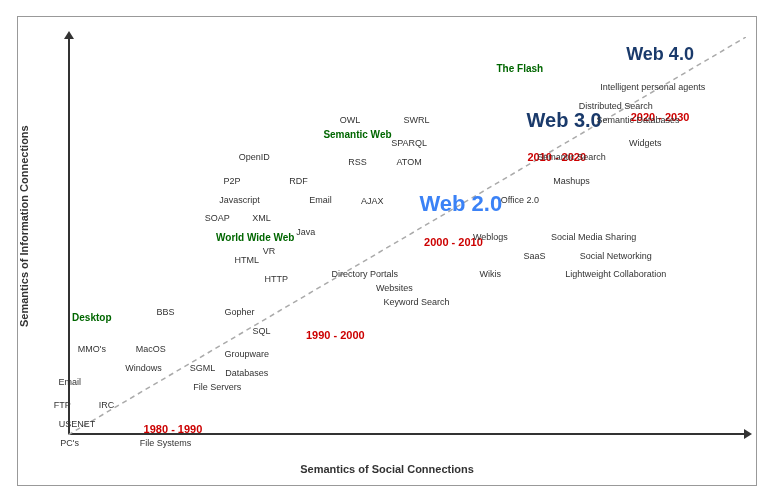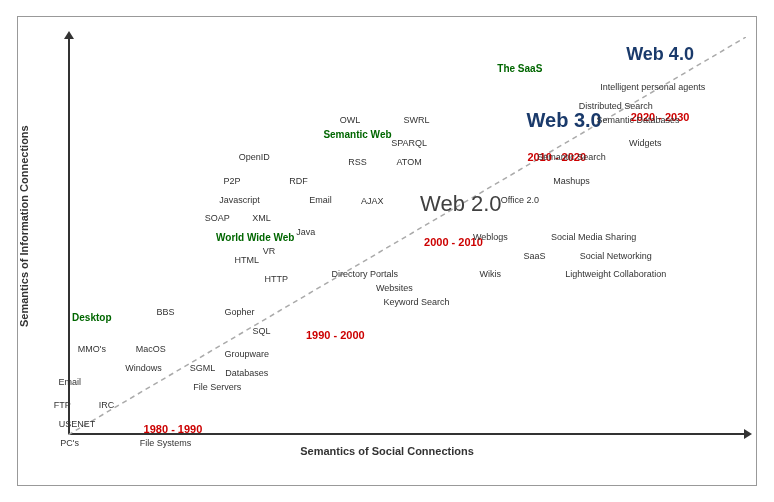--- a/index.html
+++ b/index.html
@@ -71,21 +71,21 @@
       text-align: center;
       width: 40px;
       height: 200px;
       top: 110px;
       left: 0px;
       font-size: 11px;
       font-weight: bold;
     }
     .label-x {
       position: absolute;
-      bottom: 28px;
+      bottom: 10px;
       left: 50%;
       transform: translateX(-50%);
       font-size: 11px;
       font-weight: bold;
       color: #333;
     }
     
     .diagonal-line {
       position: absolute;
       top: 20px;
@@ -97,22 +97,22 @@
     
     .item {
       position: absolute;
       font-size: 9px;
       color: #333;
       white-space: nowrap;
       transform: translate(-50%, -50%);
     }
     .item.era-title {
       font-size: 22px;
-      font-weight: normal;
-      color: #404040;
+      font-weight: bold;
+      color: #3b82f6;
     }
     .item.era-date {
       font-size: 11px;
       color: #cc0000;
       font-weight: bold;
     }
     .item.green-label {
       color: #006600;
       font-weight: bold;
       font-size: 10px;
@@ -151,21 +151,21 @@
 
   <div class="item web-title-sm" style="left:74%;top:22%;font-size:20px;">Web 3.0</div>
   <div class="item era-date" style="left:73%;top:30%;">2010 - 2020</div>
 
   <div class="item web-title-sm" style="left:87%;top:8%;font-size:18px;font-weight:bold;color:#1a3a6b;">Web 4.0</div>
   <div class="item era-date" style="left:87%;top:15%;margin-top:30px;">2020 - 2030</div>
 
   <div class="item green-label" style="left:10%;top:64%;">Desktop</div>
   <div class="item green-label" style="left:27%;top:47%;margin-left:38px;">World Wide Web</div>
   <div class="item green-label" style="left:46%;top:25%;">Semantic Web</div>
-  <div class="item green-label" style="left:68%;top:11%;">The SaaS</div>
+  <div class="item green-label" style="left:68%;top:11%;">The Flash</div>
 
   <div class="item" style="left:7%;top:91%;">PC's</div>
   <div class="item" style="left:20%;top:91%;text-align:right;">File Systems</div>
   <div class="item" style="left:7%;top:78%;">Email</div>
   <div class="item" style="left:6%;top:83%;">FTP</div>
   <div class="item" style="left:12%;top:83%;">IRC</div>
   <div class="item" style="left:8%;top:87%;">USENET</div>
   <div class="item" style="left:10%;top:71%;">MMO's</div>
   <div class="item" style="left:18%;top:71%;">MacOS</div>
   <div class="item" style="left:17%;top:75%;">Windows</div>

